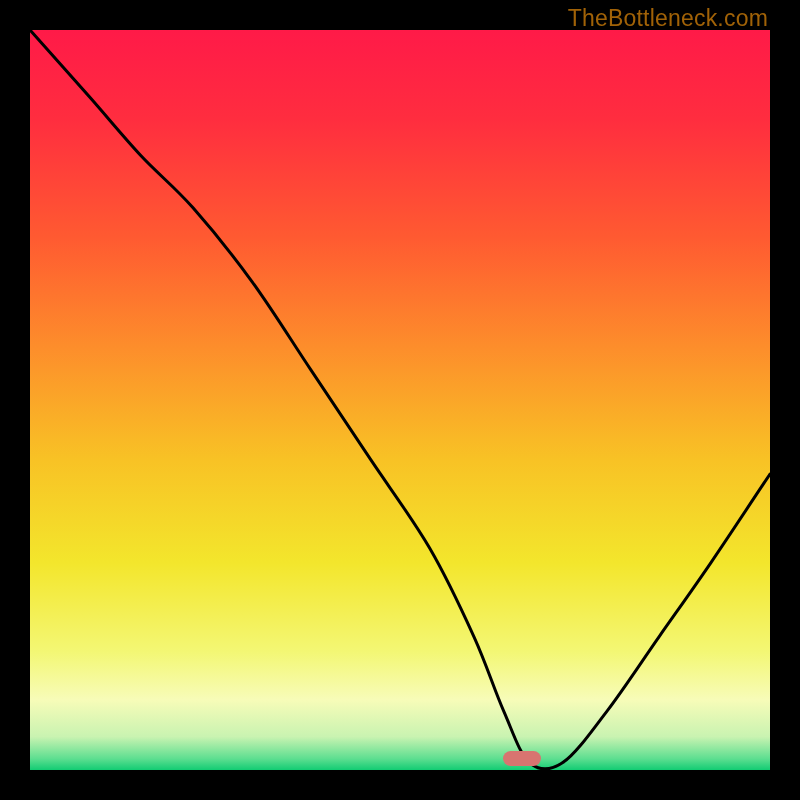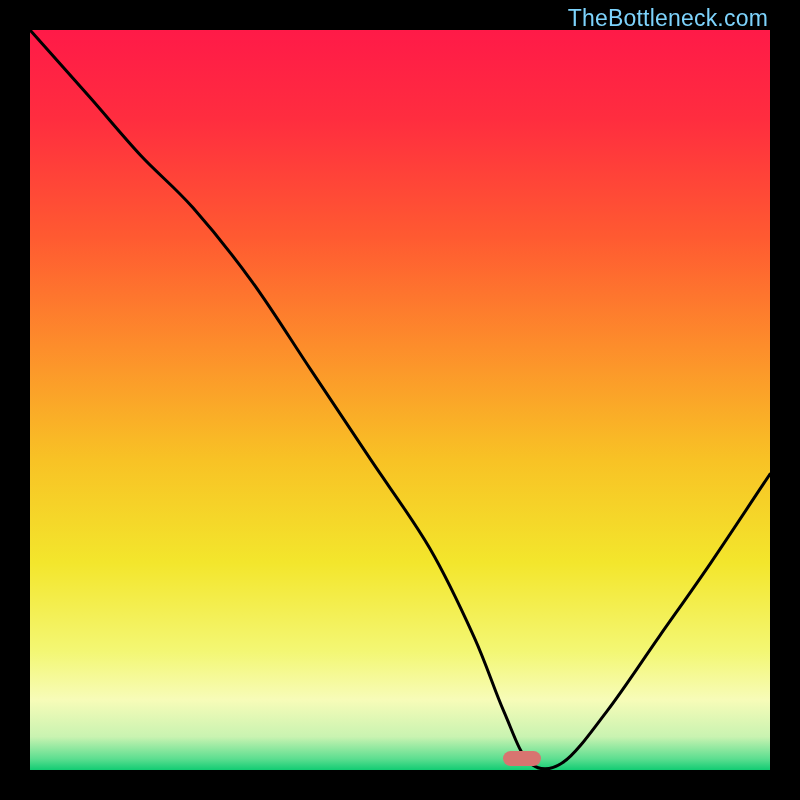--- a/index.html
+++ b/index.html
@@ -28,21 +28,21 @@
     inset: 0;
   }
   svg.curve {
     position: absolute;
     inset: 0;
   }
   .watermark {
     position: absolute;
     top: 5px;
     right: 32px;
-    color: #7dd3fc;
+    color: #a16207;
     font-size: 23px;
     font-weight: 400;
     letter-spacing: 0.2px;
   }
   .red-pill {
     position: absolute;
     width: 38px;
     height: 15px;
     border-radius: 8px;
     background: #d87470;

